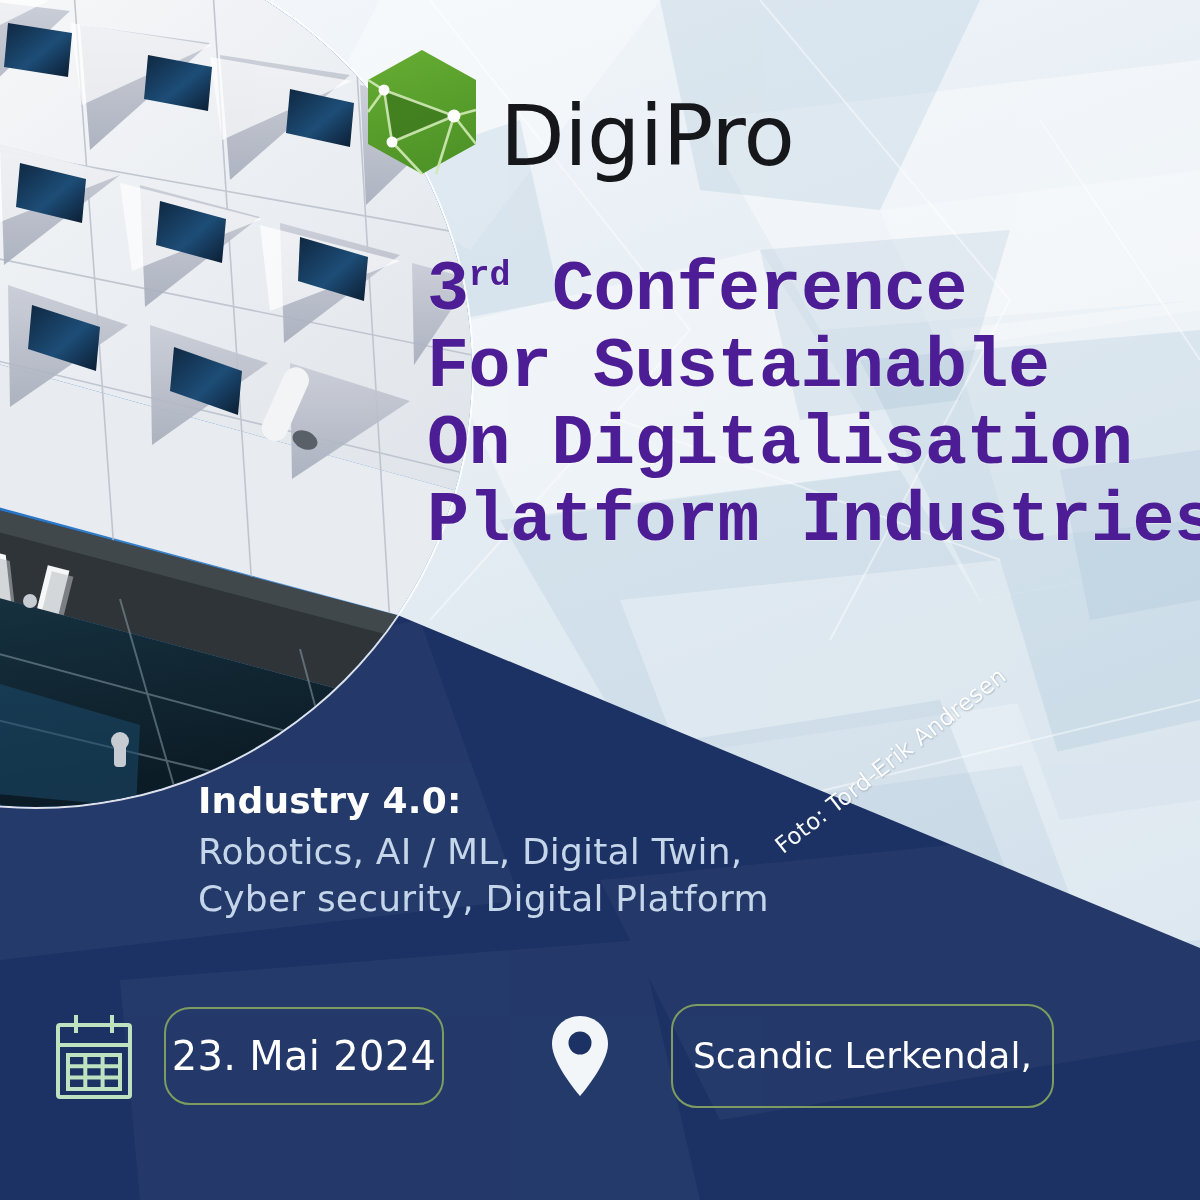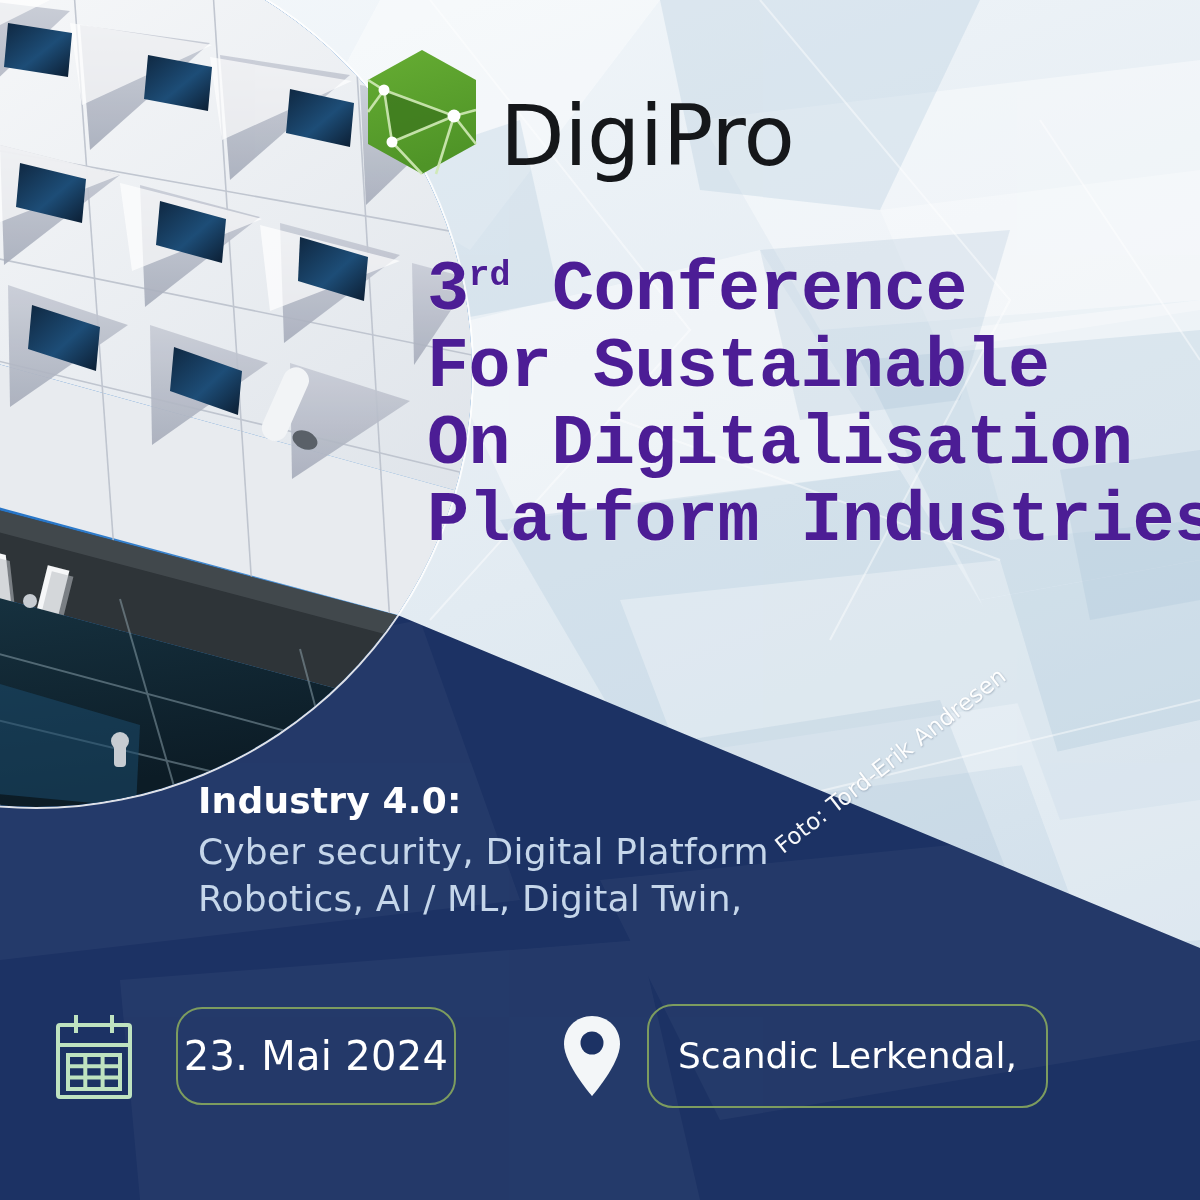--- a/index.html
+++ b/index.html
@@ -130,26 +130,27 @@
     border:2px solid #7d9c5f;
     border-radius:26px;
     color:#ffffff;
     font-family:"DejaVu Sans", sans-serif;
     text-align:center;
     display:flex; align-items:center; justify-content:center;
     background:transparent;
   }
   .pill.date-pill{
     min-width:280px; height:98px;
-    font-size:40px; font-weight:400; letter-spacing:.3px;margin-left:12px;
+    font-size:40px; font-weight:400; letter-spacing:.3px;
   }
   .pill.venue-pill{
     min-width:358px; height:104px;
     font-size:36px; font-weight:400; line-height:1.20;
-    padding:6px 29px;
+    padding:6px 20px;
+    margin-left:36px;
   }
   .pill.venue-pill span{ display:block; }
 </style>
 </head>
 <body>
 
 <div id="poster">
 
   <div class="bg-base"></div>
 
@@ -379,22 +380,22 @@
     <span class="line"><span>3</span><span class="ordinal">rd</span><span> Conference</span></span>
     <span class="line">For Sustainable</span>
     <span class="line">On Digitalisation</span>
     <span class="line">Platform Industries</span>
   </div>
 
   <div class="photo-credit">Foto: Tord-Erik Andresen</div>
 
   <div class="topics">
     <div class="topics-title">Industry 4.0:</div>
+    <div class="topics-line">Robotics, AI / ML, Digital Twin,</div>
     <div class="topics-line">Cyber security, Digital Platform</div>
-    <div class="topics-line">Robotics, AI / ML, Digital Twin,</div>
   </div>
 
   <div class="info-row">
 
     <div class="info-item date">
       <div class="icon-box icon-cal">
         <svg viewBox="0 0 84 90">
           <g stroke="#bfe3c0" stroke-width="4" fill="none">
             <line x1="24" y1="4" x2="24" y2="22"></line>
             <line x1="60" y1="4" x2="60" y2="22"></line>

